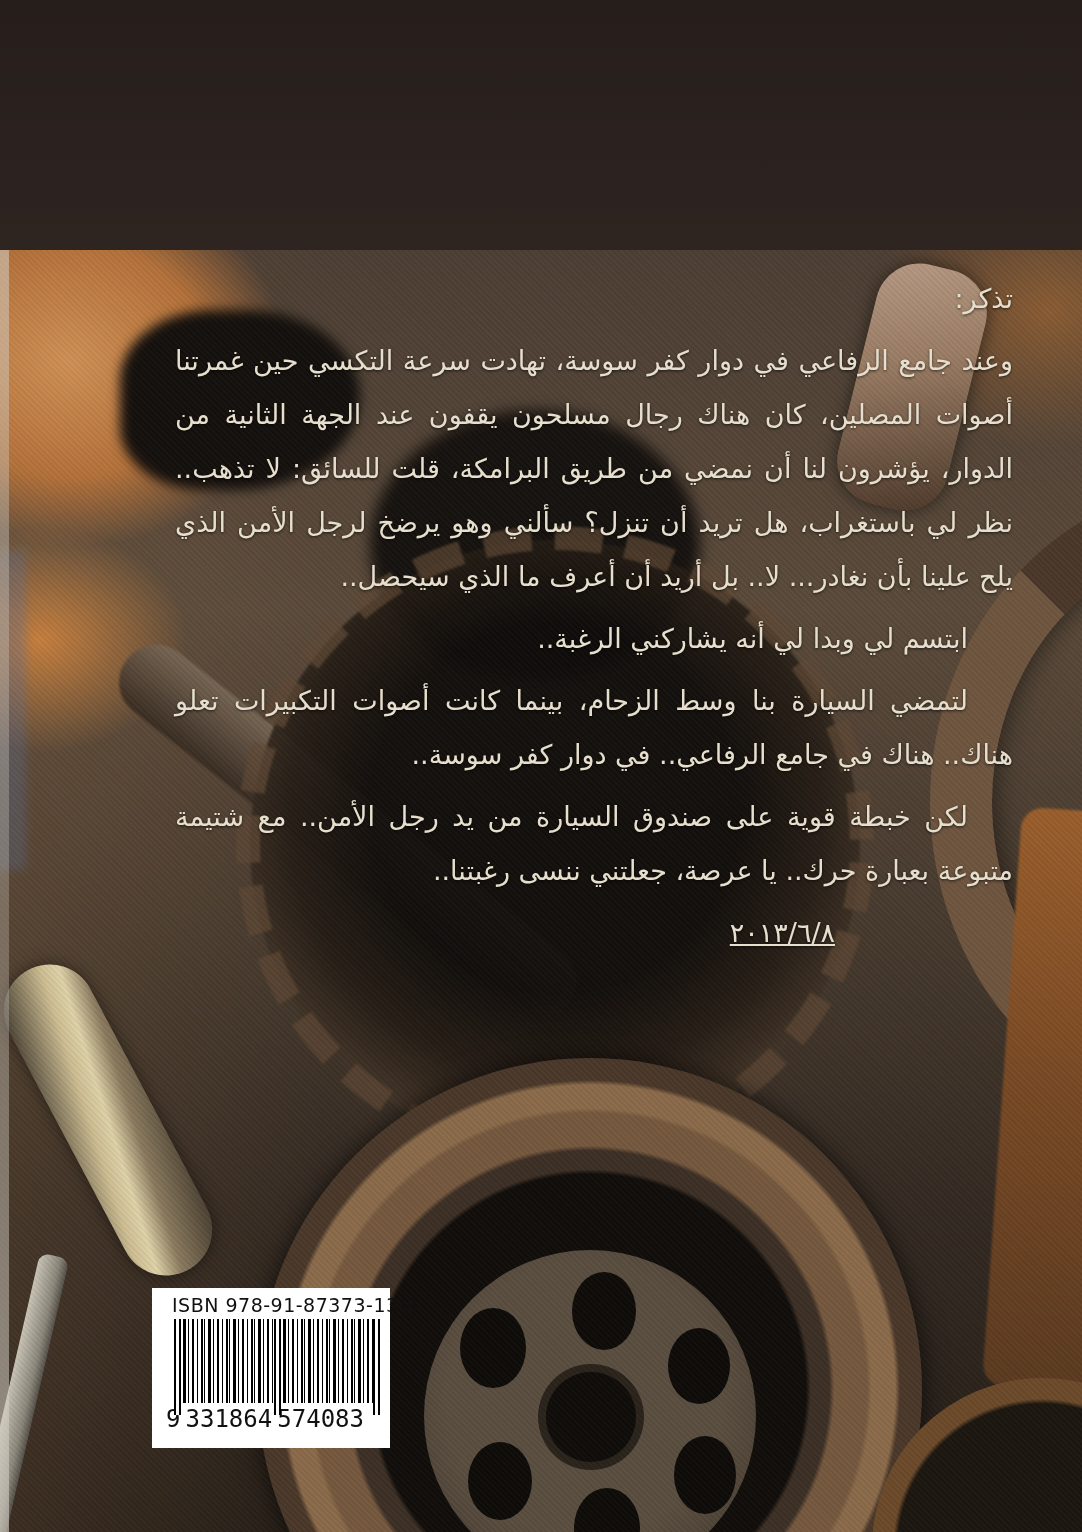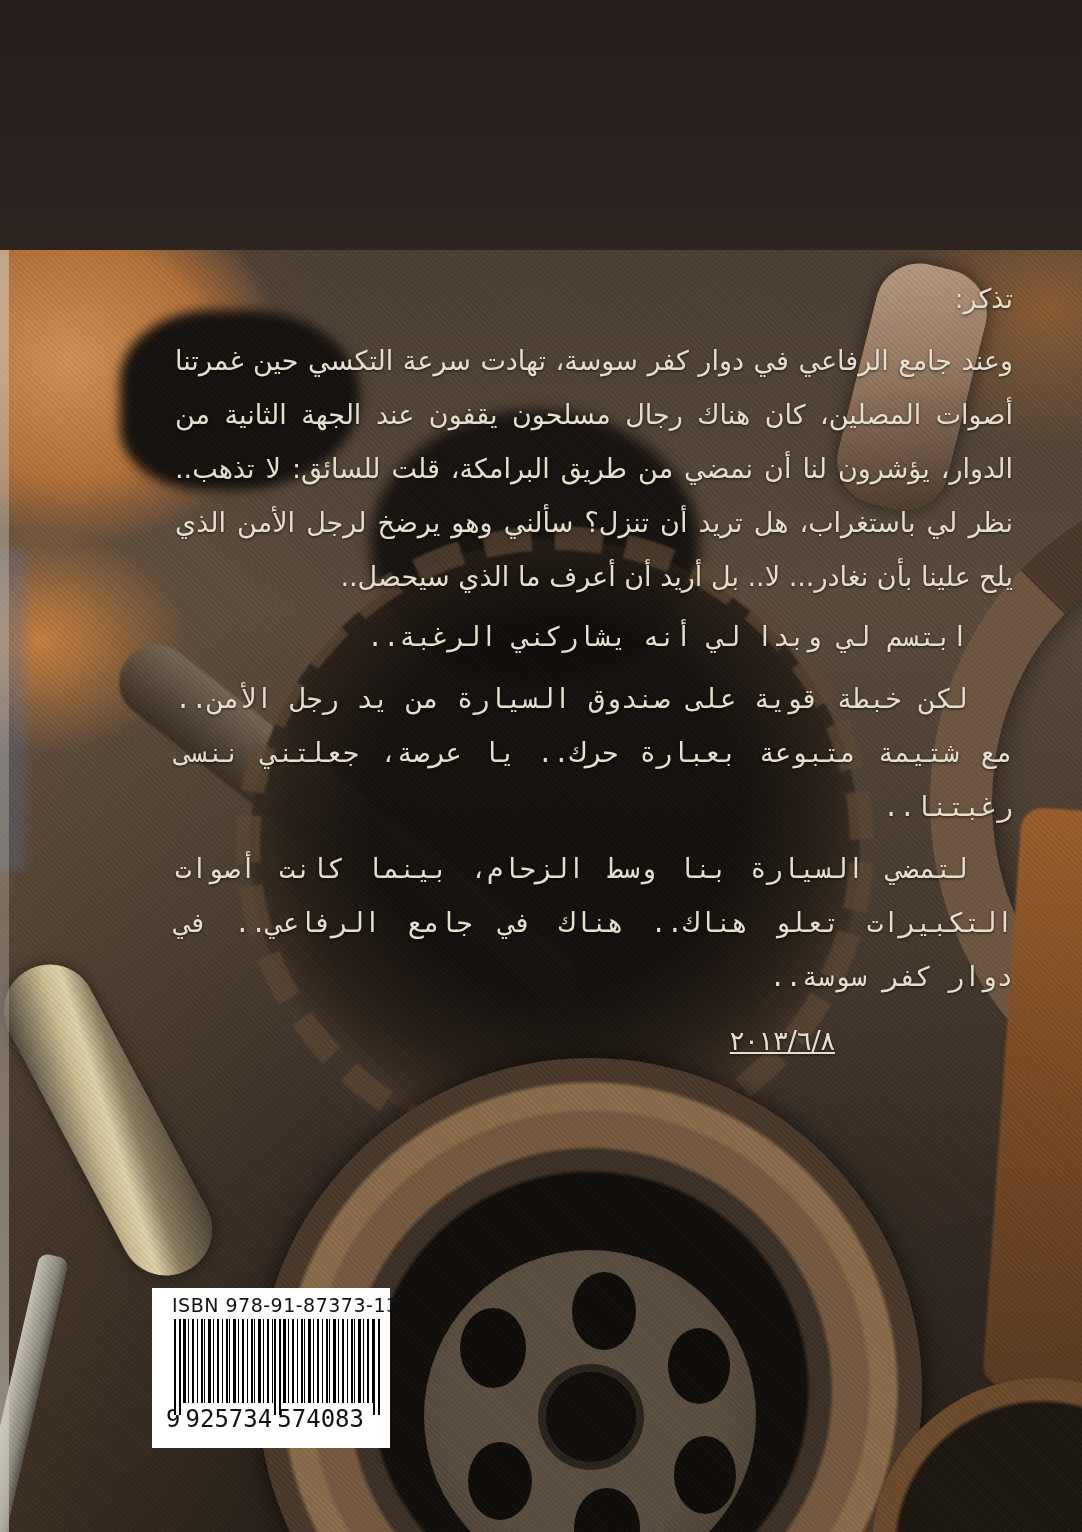--- a/index.html
+++ b/index.html
@@ -116,21 +116,21 @@
                rgba(190,185,175,.35) 60%, rgba(215,210,200,.6) 100%);
   }
   
   .excerpt{
     position:absolute; top:272px; right:69px; left:175px; z-index:5;
     direction:rtl; color:#e7dfcd; font-size:27px; line-height:54px;
     text-align:justify; text-shadow:0 1px 3px rgba(0,0,0,.65);
   }
   .excerpt p{margin:0 0 8px 0;}
   .p-note{text-align:right;}
-  .p-indent{text-indent:45px;font-family:Liberation Mono, monospace;}
+  .p-indent{text-indent:45px;}
   .p-date{text-align:right; text-indent:178px; margin-top:0;text-decoration:underline;}
   
   .barcode-box{
     position:absolute; left:152px; top:1288px; width:238px; height:160px;
     background:#ffffff; z-index:6; box-sizing:border-box; padding:5px 10px 0 20px;
   }
   .isbn{
     color:#111111; font-size:19px; letter-spacing:.5px; line-height:24px;
     font-family:"DejaVu Sans", sans-serif; direction:ltr; text-align:left; white-space:nowrap;
   }
@@ -181,32 +181,32 @@
     <div class="shape-disc-bottom-right"></div>
     <div class="shape-bar-bottom-left"></div>
     <div class="grain"></div>
     <div class="edge-strip"></div>
   </div>
 
   <section class="excerpt">
     <p class="p-note">تذكر:</p>
     <p class="p-body">وعند جامع الرفاعي في دوار كفر سوسة، تهادت سرعة التكسي حين غمرتنا أصوات المصلين، كان هناك رجال مسلحون يقفون عند الجهة الثانية من الدوار، يؤشرون لنا أن نمضي من طريق البرامكة، قلت للسائق: لا تذهب.. نظر لي باستغراب، هل تريد أن تنزل؟ سألني وهو يرضخ لرجل الأمن الذي يلح علينا بأن نغادر... لا.. بل أريد أن أعرف ما الذي سيحصل..</p>
     <p class="p-body p-indent">ابتسم لي وبدا لي أنه يشاركني الرغبة..</p>
+    <p class="p-body p-indent">لتمضي السيارة بنا وسط الزحام، بينما كانت أصوات التكبيرات تعلو هناك.. هناك في جامع الرفاعي.. في دوار كفر سوسة..</p>
     <p class="p-body p-indent">لكن خبطة قوية على صندوق السيارة من يد رجل الأمن.. مع شتيمة متبوعة بعبارة حرك.. يا عرصة، جعلتني ننسى رغبتنا..</p>
-    <p class="p-body p-indent">لتمضي السيارة بنا وسط الزحام، بينما كانت أصوات التكبيرات تعلو هناك.. هناك في جامع الرفاعي.. في دوار كفر سوسة..</p>
     <p class="p-date">٢٠١٣/٦/٨</p>
   </section>
 
   <div class="barcode-box">
     <div class="isbn">ISBN 978-91-87373-13-8</div>
     <div class="bars">
       <div class="guard g-l"></div>
       <div class="guard g-m"></div>
       <div class="guard g-r"></div>
     </div>
     <div class="digits">
       <span>9</span>
-      <span>925734</span>
+      <span>331864</span>
       <span>574083</span>
     </div>
   </div>
 
 </main>
 
 </body></html>

